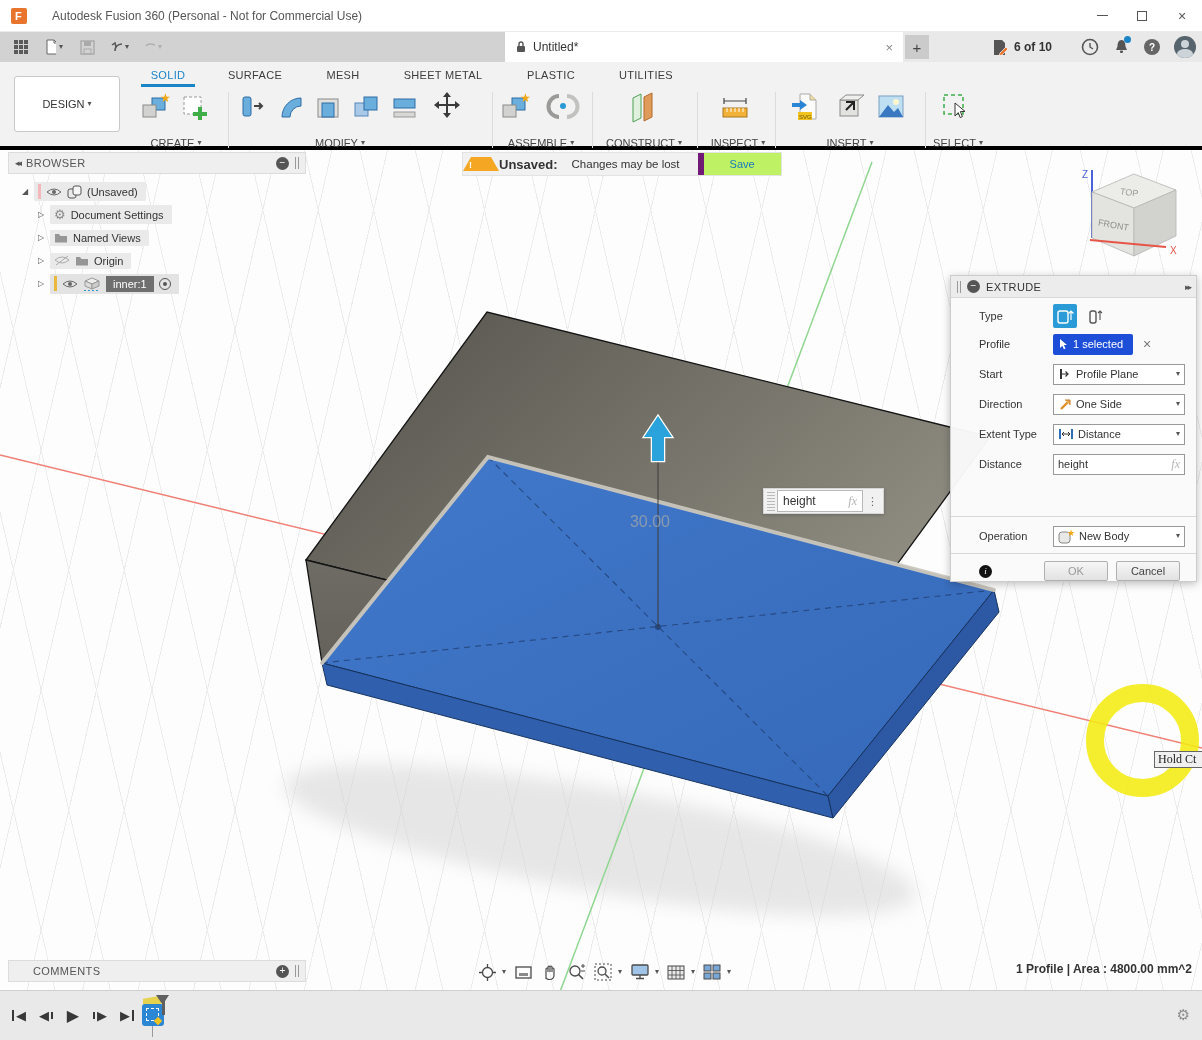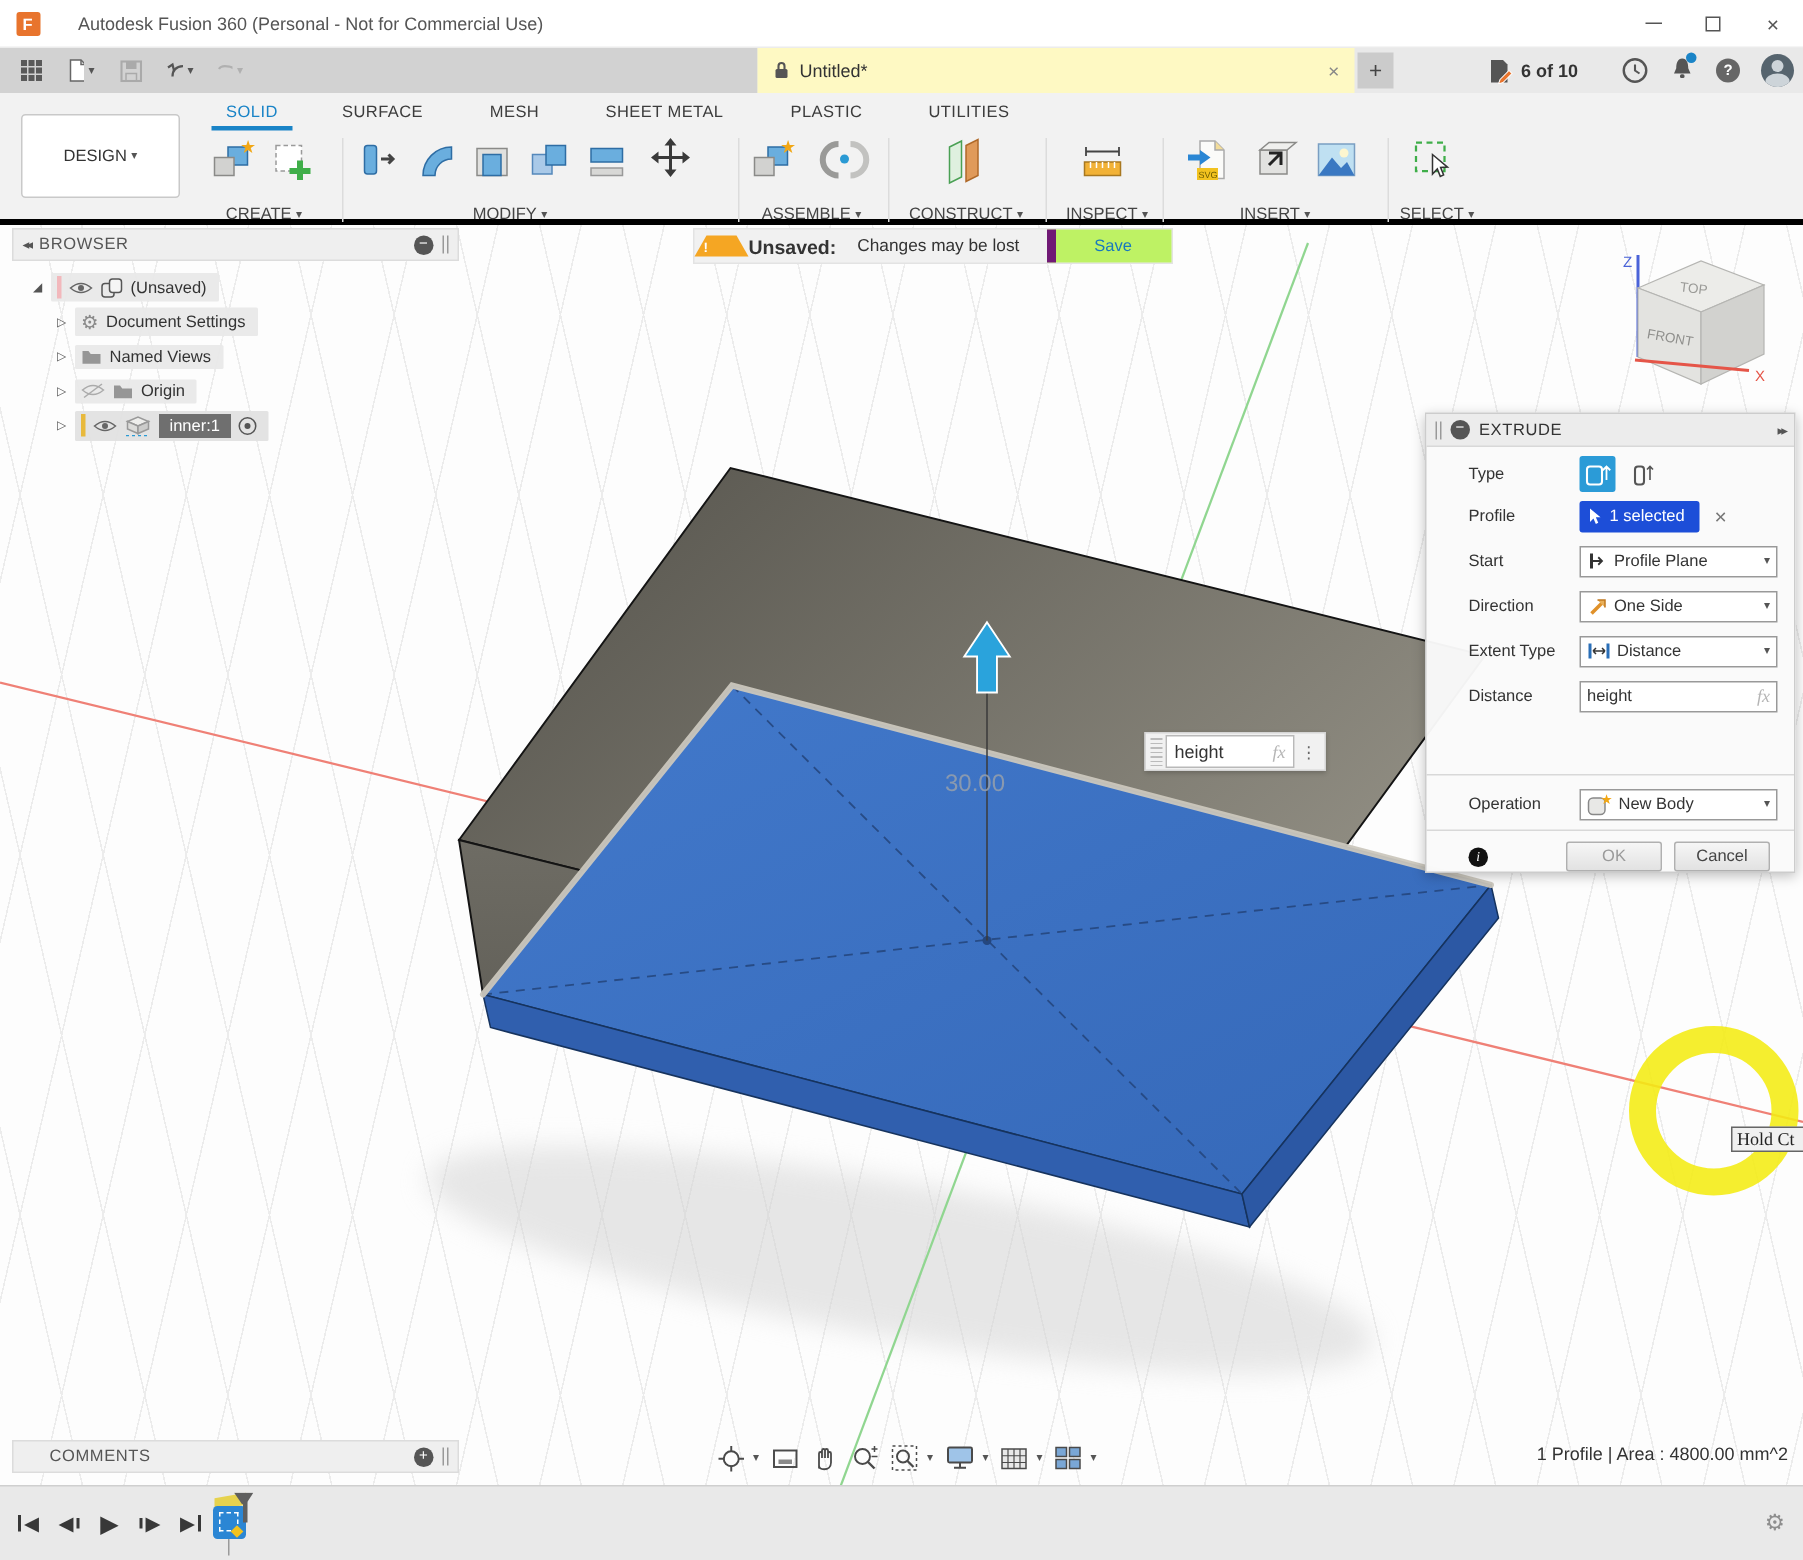--- a/index.html
+++ b/index.html
@@ -10,21 +10,21 @@
 
 #titlebar{left:0;top:0;width:1202px;height:32px;background:#fff;border-bottom:1px solid #ececec}
 #titlebar .title{font-size:12px;color:#555;margin-left:24px}
 .winbtn{width:40px;height:28px;display:flex;align-items:center;justify-content:center;color:#555;font-size:14px}
 .maxbox{width:10px;height:10px;border:1px solid #555}
 .minbar{width:11px;height:1px;background:#555}
 
 #appbar{left:0;top:32px;width:1202px;height:30px;background:#e9e9e9}
 #appbar-left{left:0;top:0;width:505px;height:30px;background:#d2d2d2;display:flex;align-items:center;gap:15px;padding-left:12px}
 .qico{width:18px;height:18px;display:flex;align-items:center;justify-content:center}
-#doctab{left:505px;top:0;width:398px;height:30px;background:#fef9c3;display:flex;align-items:center;padding:0 10px;gap:6px}
+#doctab{left:505px;top:0;width:398px;height:30px;background:#ffffff;display:flex;align-items:center;padding:0 10px;gap:6px}
 #doctab .lbl{font-size:12px;color:#333}
 #doctab .x{margin-left:auto;color:#888;font-size:13px}
 #plusbtn{left:905px;top:3px;width:24px;height:24px;background:#cbcbcb;color:#444;font-size:15px;display:flex;align-items:center;justify-content:center}
 #counter{left:992px;top:0;height:30px;display:flex;align-items:center;gap:5px;font-size:12px;color:#333;font-weight:bold}
 #appbar-right{right:6px;top:0;height:30px;display:flex;align-items:center;gap:14px}
 .helpcirc{width:16px;height:16px;border-radius:50%;background:#666;color:#fff;font-size:10px;font-weight:bold;display:flex;align-items:center;justify-content:center}
 .avatar{width:22px;height:22px;border-radius:50%;background:#56646e;position:relative;overflow:hidden}
 .avatar .head{position:absolute;left:7px;top:4px;width:8px;height:8px;border-radius:50%;background:#cdd4d9}
 .avatar .body{position:absolute;left:3px;top:13px;width:16px;height:10px;border-radius:50% 50% 0 0;background:#cdd4d9}
 
@@ -76,21 +76,21 @@
 #floatinput .handle{width:8px;height:20px;background:repeating-linear-gradient(0deg,#bbb 0 1px,transparent 1px 3px);margin:0 2px}
 #floatinput .box{width:86px;height:22px;background:#fff;border:1px solid #b9b9b9;display:flex;align-items:center;padding:0 5px;font-size:12px;gap:4px}
 #floatinput .dots{color:#666;font-size:11px;padding:0 4px;letter-spacing:0}
 
 #ring{left:1086px;top:534px;width:113px;height:113px;border:18px solid rgba(244,236,18,.88);border-radius:50%}
 #holdtip{left:1154px;top:601px;height:17px;background:#f0f0f0;border:1px solid #666;font-family:"Liberation Serif",serif;font-size:12px;color:#222;padding:0 3px;white-space:nowrap;width:60px;overflow:hidden}
 
 #commentsbar{left:8px;top:810px;width:298px}
 #navbar{left:478px;top:808px;height:28px;display:flex;align-items:center;gap:8px}
 .nico{display:flex;align-items:center;gap:2px}
-#statusbar{right:10px;top:812px;font-size:12px;font-weight:normal;color:#333}
+#statusbar{right:10px;top:812px;font-size:12px;font-weight:bold;color:#333}
 
 #timeline{left:0;top:990px;width:1202px;height:50px;background:#e9e9e9;border-top:1px solid #cfcfcf}
 .tlb{display:flex;align-items:center;justify-content:center;gap:2px;width:22px;height:20px;color:#383838;font-size:13px}
 .tbar{width:2px;height:11px;background:#383838}
 .tbar.s{height:7px}
 #tfeature{position:absolute;left:142px;top:4px;width:34px;height:42px}
 #tfeature .yel{position:absolute;left:1px;top:2px;width:21px;height:8px;background:#e6d24e;transform:skewY(-10deg)}
 #tfeature .blu{position:absolute;left:0;top:9px;width:22px;height:22px;background:#2b86d4;border-radius:3px}
 #tfeature .dash{position:absolute;left:4px;top:13px;width:13px;height:13px;border:1px dashed #fff}
 #tfeature .pen{position:absolute;left:13px;top:23px;width:6px;height:6px;background:#f2c21f;transform:rotate(45deg)}

